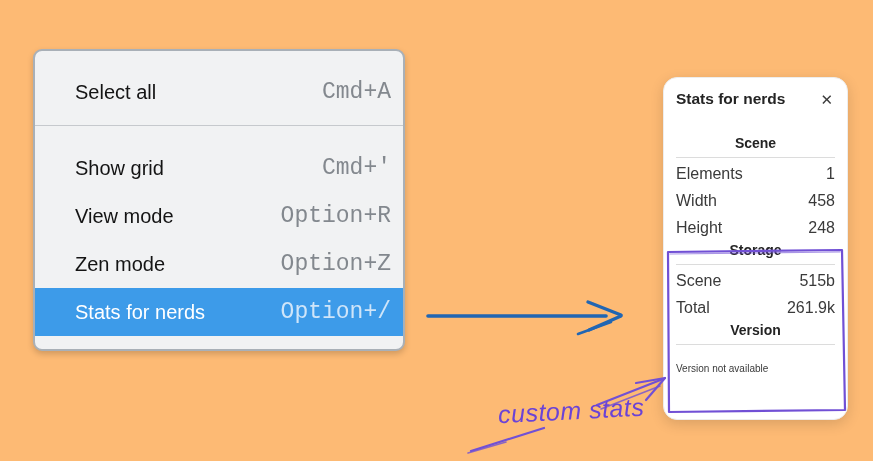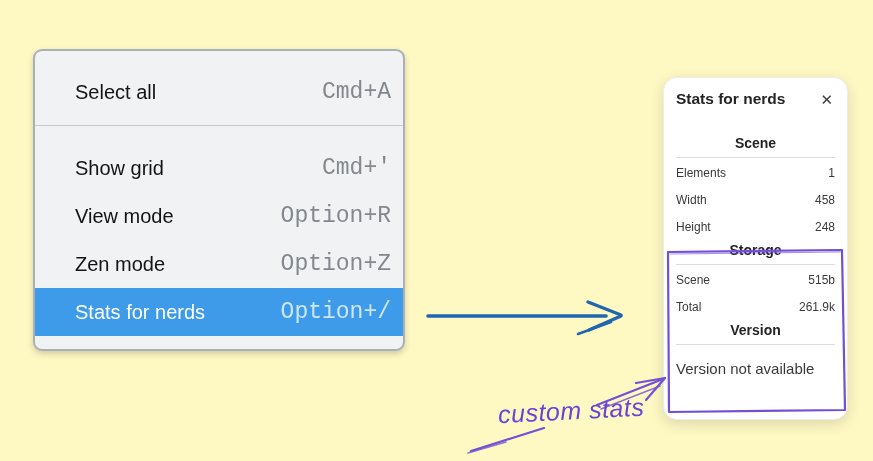--- a/index.html
+++ b/index.html
@@ -1,17 +1,17 @@
 <!DOCTYPE html>
 <html><head>
 <meta charset="utf-8">
 <style>
   html,body { margin:0; padding:0; background:#ffffff; }
   .canvas {
-    position:relative; width:873px; height:461px; background:#fef9c3;
+    position:relative; width:873px; height:461px; background:#fdba74;
     font-family:"Liberation Sans", sans-serif; overflow:hidden;
   }
 
   
   .menu {
     position:absolute; left:33px; top:49px; width:372px; height:302px;
     box-sizing:border-box; background:#f1f2f3;
     border:2px solid #a9b0b7; border-radius:9px;
     box-shadow:0 3px 6px rgba(0,0,0,0.18);
     padding:8px 0 13px 0;
@@ -45,23 +45,23 @@
   .sec-heading {
     text-align:center; font-weight:bold; font-size:14px; color:#242424;
     height:18px; line-height:18px;
   }
   .sec-heading.scene   { margin-top:26px; }
   .sec-heading.storage { margin-top:0; }
   .sec-heading.version { }
   .rule { height:0; border-top:1px solid #dcdcdc; margin:5px 0 2px 0; }
   .stat-row {
     display:flex; justify-content:space-between;
-    font-size:12px; line-height:27px; height:27px; color:#3a3a3a;
+    font-size:16px; line-height:27px; height:27px; color:#3a3a3a;
   }
-  .panel-note { font-size:15px; line-height:27px; margin-top:10px; color:#3a3a3a; }
+  .panel-note { font-size:10px; line-height:27px; margin-top:10px; color:#3a3a3a; }
 
   
   .overlay { position:absolute; left:0; top:0; width:873px; height:461px; pointer-events:none; }
   .custom-stats-label {
     position:absolute; left:498px; top:396px; width:160px;
     font-size:25px; font-style:italic; color:#6b43d6; letter-spacing:0.5px;
     transform:rotate(-3deg); white-space:nowrap;
   }
 </style>
 </head>

